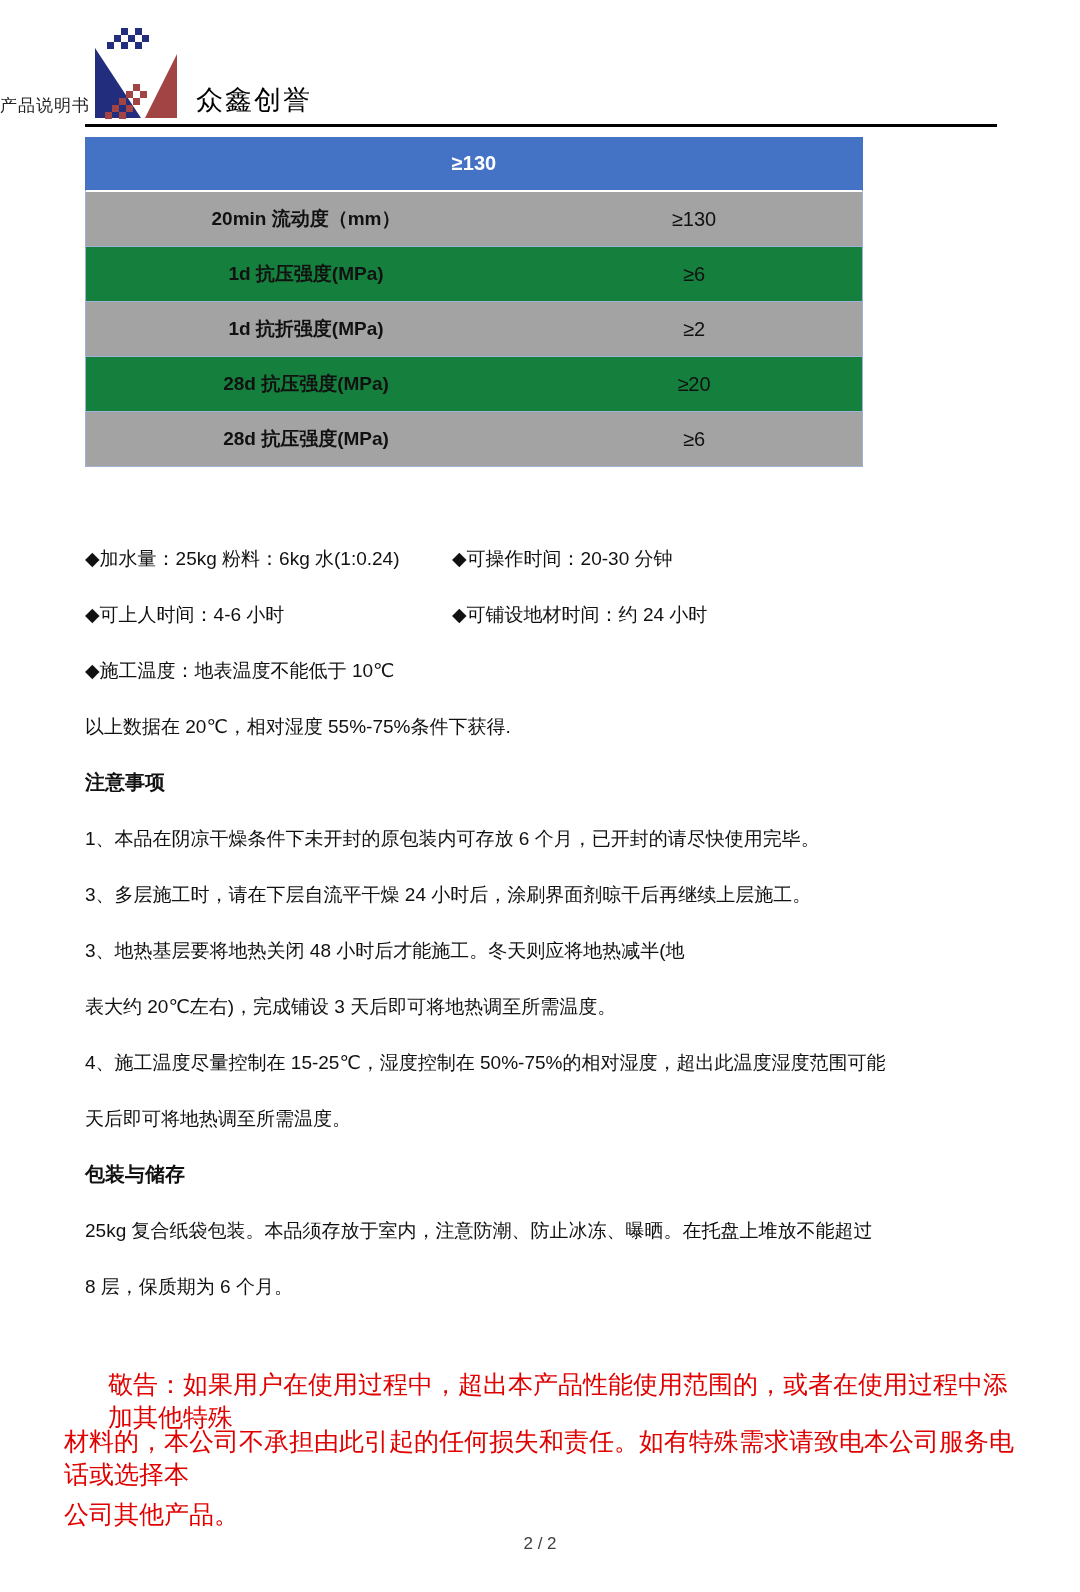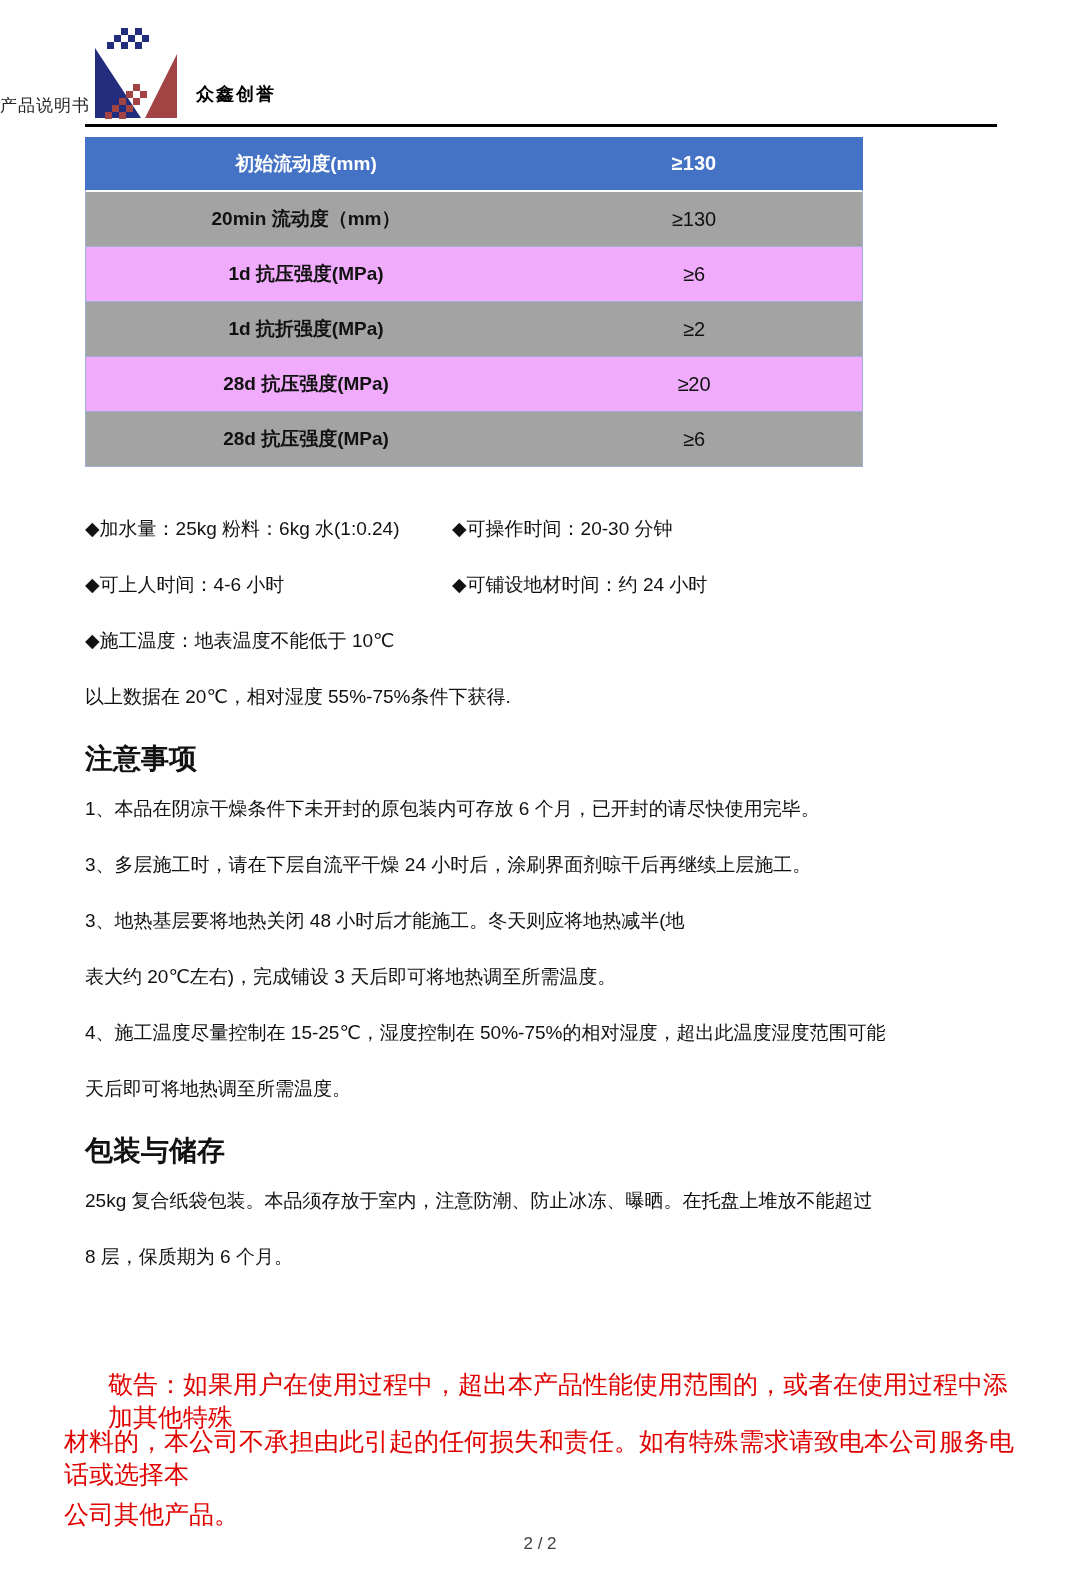--- a/index.html
+++ b/index.html
@@ -11,63 +11,63 @@
     background: #ffffff;
     font-family: "Liberation Sans", "DejaVu Sans", sans-serif;
     color: #111111;
     overflow: hidden;
   }
 
   
   .logo { position: absolute; left: 85px; top: 28px; }
   .brand {
     position: absolute; left: 196px; top: 82px;
-    font-size: 18px; font-weight: bold; letter-spacing: 2px; color: #000;
+    font-size: 27px; font-weight: normal; letter-spacing: 2px; color: #000;
   }
   .doctype {
     position: absolute; left: 0; top: 94px; width: 985px;
     text-align: left; font-size: 17px; color: #222; letter-spacing: 1px;
   }
   .header-rule {
     position: absolute; left: 85px; top: 124px;
     width: 912px; height: 3px; background: #000;
   }
 
   
   .spec-table {
     position: absolute; left: 85px; top: 137px; width: 778px;
     font-size: 19px;
   }
   .t-row {
     box-sizing: border-box;
     display: flex; align-items: center; height: 55px;
-    background: #f0abfc;
+    background: #15803d;
     border-left: 1px solid #9fb1d6;
     border-right: 1px solid #9fb1d6;
     border-bottom: 1px solid #9fb1d6;
   }
   .t-row.header-row {
     background: #4472c4; color: #ffffff;
     border-left: 1px solid #4472c4;
     border-right: 1px solid #4472c4;
     border-bottom: 2px solid #ffffff;
   }
   .t-row.header-row .t-value { font-weight: bold; font-size: 20px; }
   .t-row.alt { background: #a3a3a3; }
   .t-label { width: 440px; text-align: center; font-weight: bold; }
   .t-value { flex: 1; text-align: center; font-size: 20px; }
 
   
   .content {
     position: absolute; left: 85px; top: 516px; width: 912px;
     font-size: 19px;
   }
-  .line { position: relative; height: 56px; display: flex; align-items: flex-start; }
+  .line { position: relative; height: 56px; display: flex; align-items: flex-end; }
   .line .col2 { position: absolute; left: 367px; }
-  .line.heading { font-weight: bold; font-size: 28px; }
+  .line.heading { font-weight: bold; font-size: 20px; }
 
   
   .warning {
     position: absolute; left: 64px; top: 1372px; width: 952px;
     font-size: 25px; color: #e00000;
   }
   .wline { height: 57px; display: flex; align-items: center; }
   .wline.indent { padding-left: 44px; }
 
   
@@ -108,21 +108,20 @@
       <rect x="20" y="84" width="7" height="7"></rect>
       <rect x="34" y="84" width="7" height="7"></rect>
     </g>
   </svg>
   <div class="brand">众鑫创誉</div>
   <div class="doctype">产品说明书</div>
   <div class="header-rule"></div>
 
   <div class="spec-table">
     <div class="t-row header-row">
-      <div class="t-label">初始流动度(mm)</div>
       <div class="t-value">≥130</div>
     </div>
     <div class="t-row alt">
       <div class="t-label">20min 流动度（mm）</div>
       <div class="t-value">≥130</div>
     </div>
     <div class="t-row">
       <div class="t-label">1d 抗压强度(MPa)</div>
       <div class="t-value">≥6</div>
     </div>

